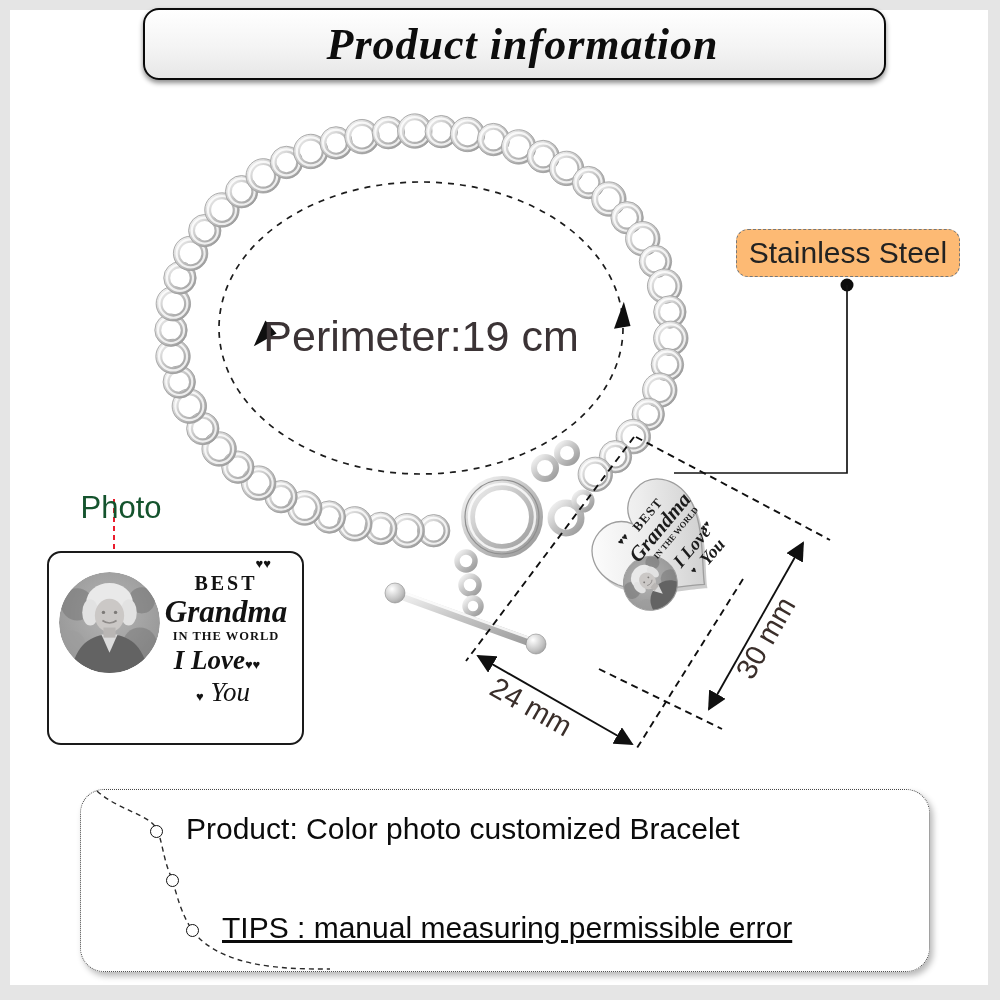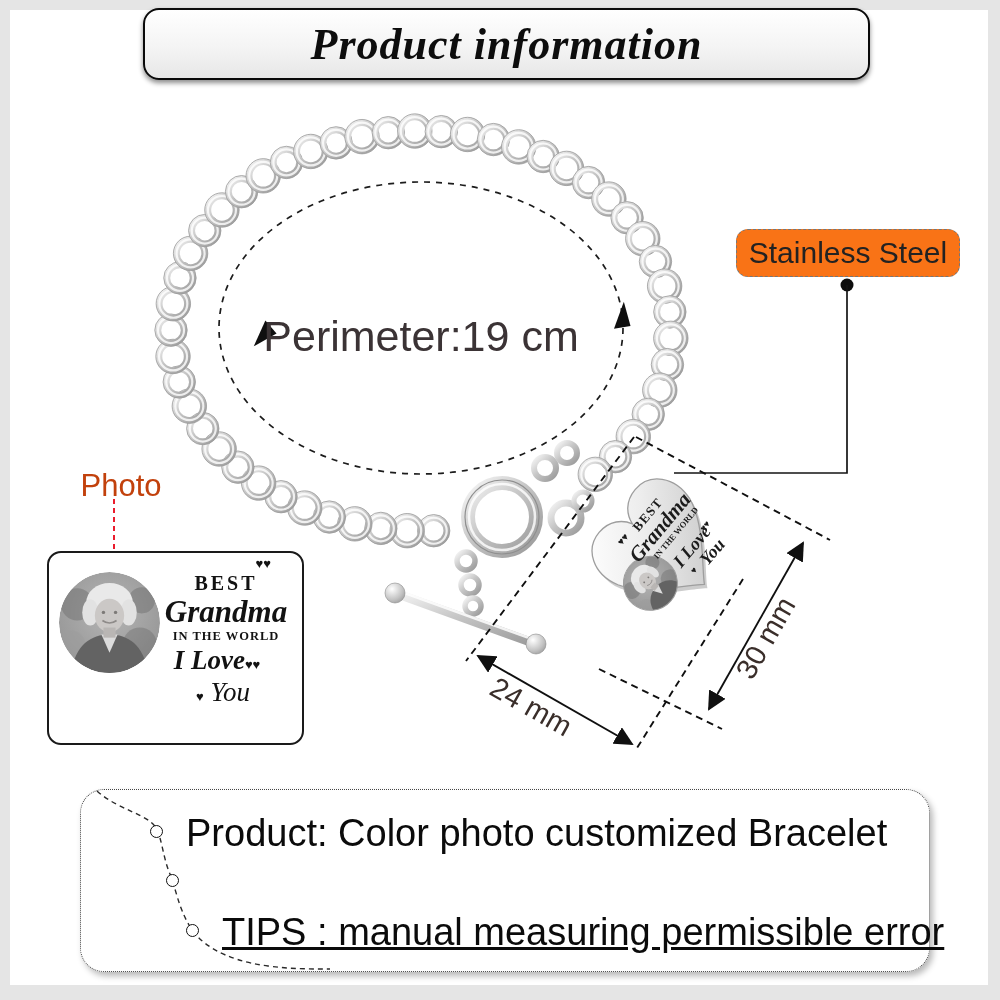--- a/index.html
+++ b/index.html
@@ -7,29 +7,29 @@
        background:#e5e5e5;font-family:"Liberation Sans",sans-serif;color:#111;}
   #canvas{position:absolute;left:0;top:0;width:1000px;height:1000px;}
   #white-area{position:absolute;left:10px;top:10px;right:12px;bottom:15px;background:#ffffff;}
   #art{position:absolute;left:0;top:0;width:1000px;height:1000px;}
 
   
   .title-banner{position:absolute;left:143px;top:8px;width:723px;height:68px;
     border:2.5px solid #0a0a0a;border-radius:16px;
     background:linear-gradient(#ffffff 0%,#f4f4f4 55%,#e7e7e7 100%);
     box-shadow:0 3px 5px rgba(0,0,0,.45);
-    display:flex;align-items:center;justify-content:center;}
+    display:flex;align-items:center;justify-content:center;padding-left:16px;}
   .title-banner span{font-family:"Liberation Serif",serif;font-style:italic;font-weight:bold;
     font-size:44px;letter-spacing:1px;color:#0d0d0d;}
 
   
   .perimeter-label{position:absolute;left:211px;top:312px;width:420px;text-align:center;
     font-size:43px;color:#3b3335;}
   .material-tag{position:absolute;left:736px;top:229px;width:222px;height:46px;
-    border:1.6px dashed #777;border-radius:12px;background:#f97316;
+    border:1.6px dashed #777;border-radius:12px;background:#fdba74;
     display:flex;align-items:center;justify-content:center;font-size:30px;color:#222;}
   .photo-label{position:absolute;left:76px;top:468px;width:90px;text-align:center;
     font-size:31px;}
   .dim-label{position:absolute;font-size:29px;color:#3a2e2a;white-space:nowrap;}
   #dim24{left:531px;top:707px;transform:translate(-50%,-50%) rotate(29.5deg);}
   #dim30{left:766px;top:638px;transform:translate(-50%,-50%) rotate(-60deg);}
 
   
   .pendant-card{position:absolute;left:47px;top:551px;width:253px;height:190px;
     border:2px solid #1a1a1a;border-radius:14px;background:#fff;}
@@ -43,21 +43,21 @@
   .ct-world{font-size:12.5px;font-weight:bold;letter-spacing:1px;margin-top:3px;}
   .ct-love{font-size:27px;font-style:italic;font-weight:bold;margin-top:4px;margin-left:-18px;font-family:Liberation Serif, serif;}
   .ct-love .h{font-size:13px;font-style:normal;}
   .ct-you{font-size:27px;font-style:italic;font-weight:normal;margin-top:5px;margin-left:-6px;}
   .ct-you .h{font-size:13px;font-style:normal;}
 
   
   .info-box{position:absolute;left:80px;top:789px;width:848px;height:181px;
     border:1.5px dotted #444;border-radius:24px;background:transparent;
     box-shadow:3px 4px 6px rgba(0,0,0,.28);}
-  .info-row{position:absolute;font-size:38px;color:#0b0b0b;white-space:nowrap;}
+  .info-row{position:absolute;font-size:30px;color:#0b0b0b;white-space:nowrap;}
   #row1{left:186px;top:812px;}
   #row2{left:202px;top:861px;}
   #row3{left:222px;top:911px;text-decoration:underline;}
   .bullet{position:absolute;width:11px;height:11px;border:1.7px solid #111;border-radius:50%;
     background:#fff;}
   #b1{left:150px;top:825px;} #b2{left:166px;top:874px;} #b3{left:186px;top:924px;}
 </style>
 </head>
 <body>
 
@@ -332,21 +332,21 @@
   </svg>
 
   <div class="title-banner">
     <span>Product information</span>
   </div>
 
   <div class="perimeter-label">Perimeter:19 cm</div>
   <div class="material-tag">
     <span>Stainless Steel</span>
   </div>
-  <div class="photo-label" style="color:#c2410c;">Photo</div>
+  <div class="photo-label" style="color:#14532d;margin-top:22px;">Photo</div>
   <div class="dim-label" id="dim24">24 mm</div>
   <div class="dim-label" id="dim30">30 mm</div>
 
   <div class="pendant-card">
     <div class="card-photo">
       <svg width="101" height="101" viewBox="0 0 100 100">
           <use href="#portrait" clip-path="url(#pclip)"></use>
         </svg>
     </div>
     <div class="card-text">

